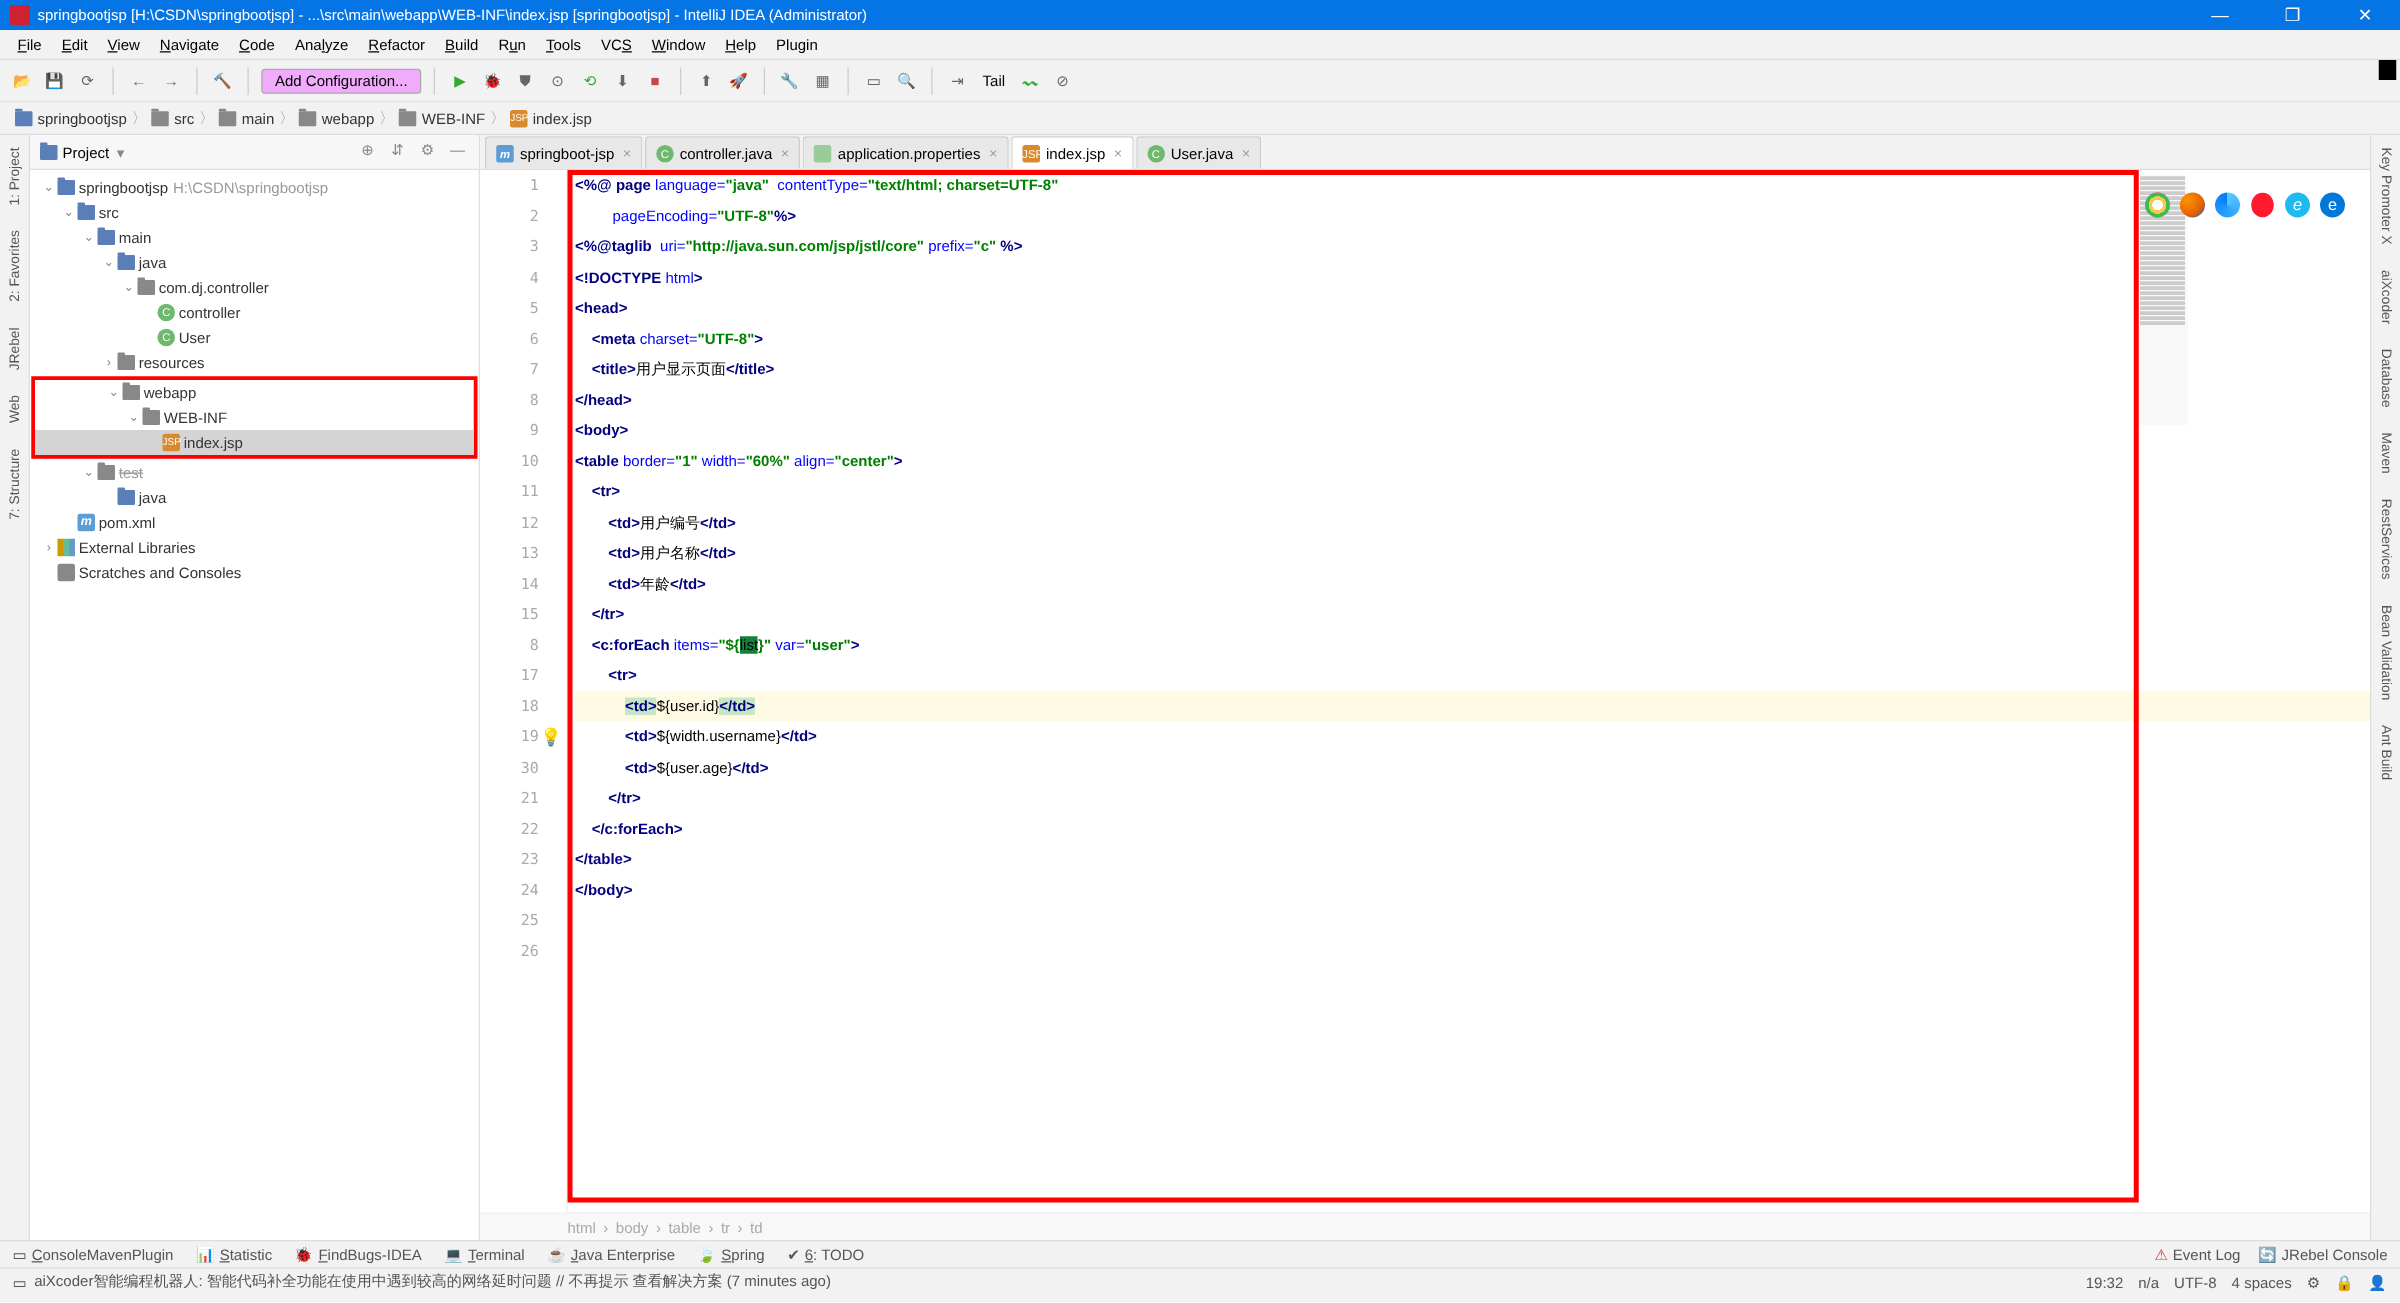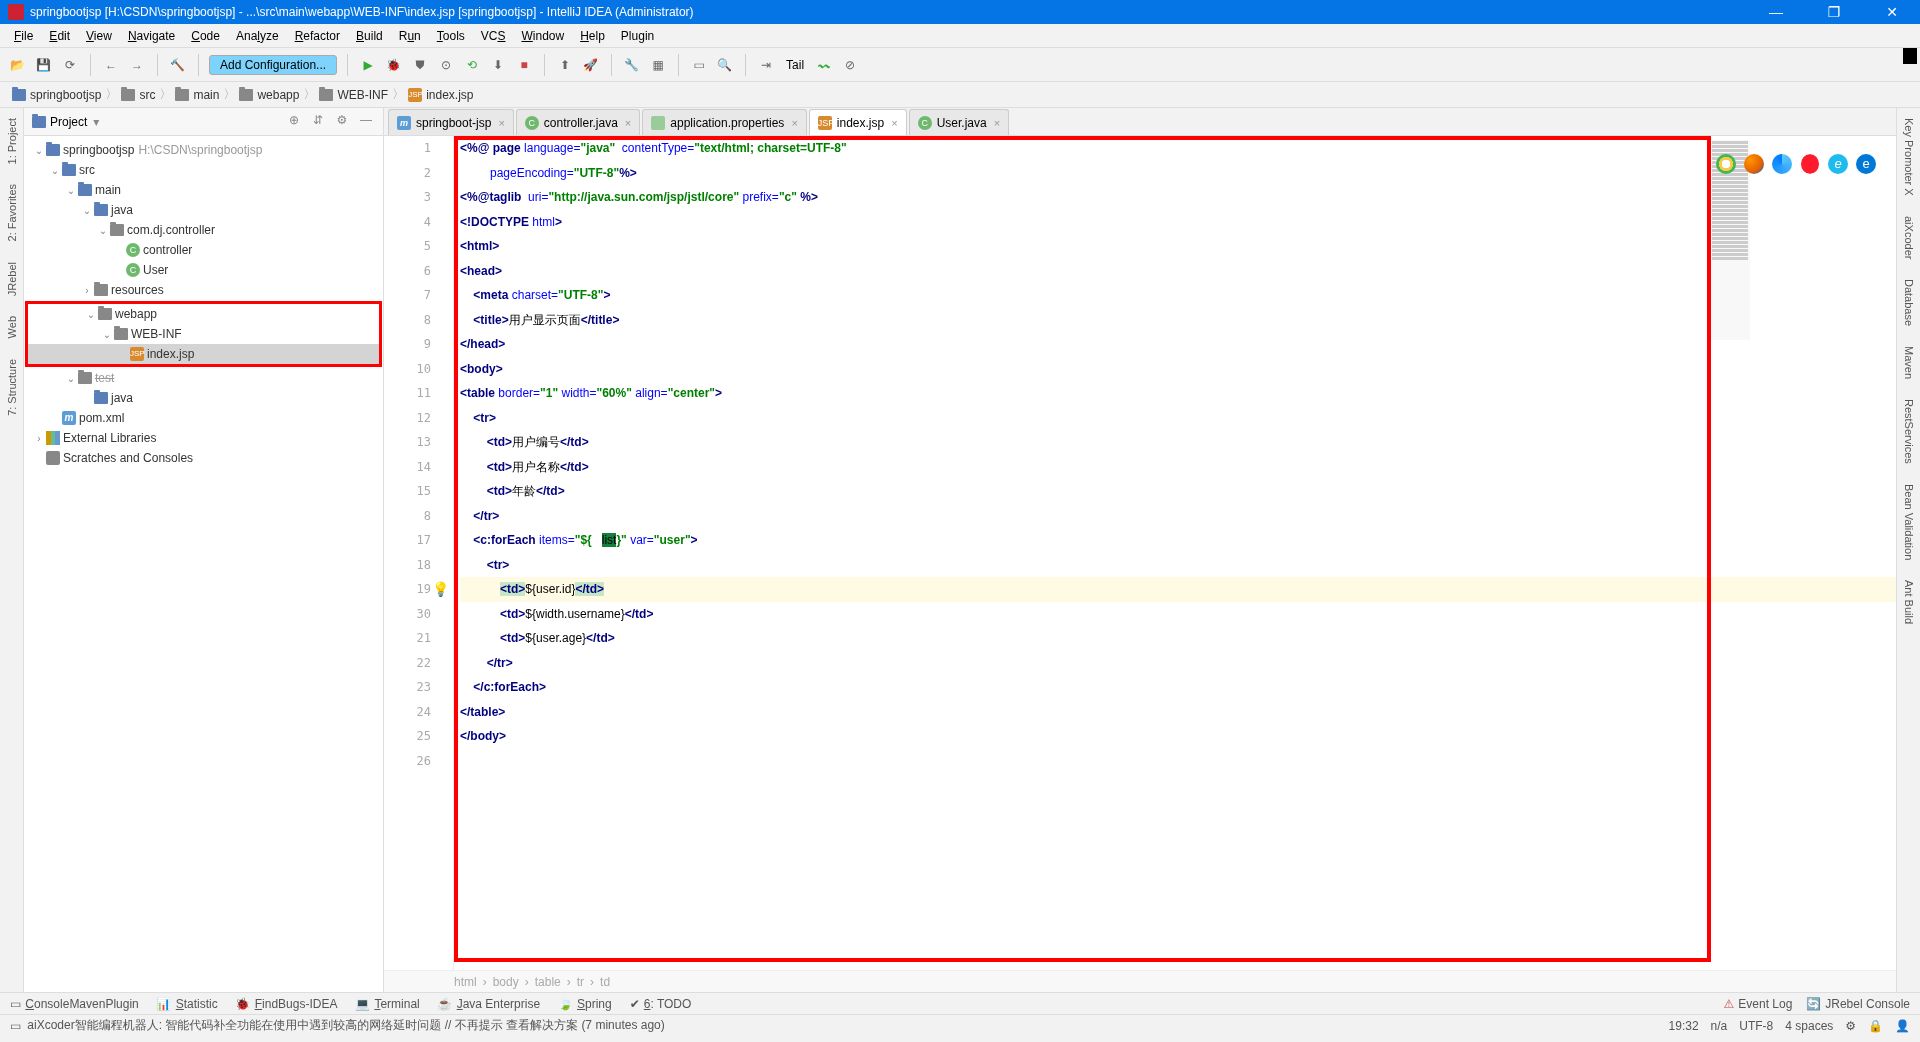--- a/index.html
+++ b/index.html
@@ -11,21 +11,21 @@
 .titlebar .tb-btns { display:flex; gap:18px; }
 .titlebar .tb-btn { width:40px; text-align:center; cursor:pointer; font-size:14px; }
 
 .menubar { background:#f2f2f2; height:24px; display:flex; align-items:center; padding:0 8px; gap:4px; border-bottom:1px solid #ddd;}
 .menubar .mi { padding:2px 6px; cursor:pointer; }
 .menubar .mi u { text-decoration:underline; }
 
 .toolbar { background:#f2f2f2; height:34px; display:flex; align-items:center; padding:0 8px; gap:6px; border-bottom:1px solid #ddd;}
 .tool-ico { width:20px; height:20px; display:flex; align-items:center; justify-content:center; color:#666; cursor:pointer; }
 .tool-sep { width:1px; height:22px; background:#ccc; margin:0 4px;}
-.config-btn { border:1px solid #aaa; background:#7dd3fc; padding:2px 10px; cursor:pointer; border-radius:3px; }
+.config-btn { border:1px solid #aaa; background:#f0abfc; padding:2px 10px; cursor:pointer; border-radius:3px; }
 .tool-ico.green { color:#3a3; }
 .tool-ico.red { color:#c44; }
 
 .navbar { background:#f2f2f2; height:26px; display:flex; align-items:center; padding:0 10px; border-bottom:1px solid #ddd;}
 .crumb { display:flex; align-items:center; gap:4px; color:#333; cursor:pointer; padding:0 2px; }
 .crumb-sep { color:#999; margin:0 2px; }
 .folder-ico { width:14px; height:12px; background:#888; display:inline-block; border-radius:1px; position:relative; }
 .folder-ico::before{content:"";position:absolute;top:-2px;left:0;width:6px;height:2px;background:#888;border-radius:1px 1px 0 0;}
 .folder-ico.blue { background:#5a7fb8; } .folder-ico.blue::before{background:#5a7fb8;}
 .jsp-ico { width:14px; height:14px; background:#d88a2e; display:inline-block; border-radius:2px; font-size:8px; color:#fff; text-align:center; line-height:14px; }
@@ -67,21 +67,21 @@
 .gutter-col { position:absolute; left:0; top:0; bottom:0; width:70px; background:#fff; border-right:1px solid #eee; }
 .gutter-col .ln { height:24.5px; text-align:right; padding-right:22px; color:#aaa; font-size:12px; font-family:Consolas,monospace; line-height:24.5px;}
 .code-lines { position:absolute; left:76px; top:0; right:0; bottom:0; font-family:Consolas,"Courier New",monospace; font-size:14px; }
 .code-line { height:24.5px; line-height:24.5px; white-space:pre; }
 .code-line.hl { background:#fffae3; }
 .kw { color:#000080; font-weight:bold; }
 .tag { color:#000080; font-weight:bold; }
 .attr { color:#0000ff; }
 .str { color:#008000; font-weight:bold; }
 .txt { color:#000; }
-.yel { background:#15803d;margin-left:10px; }
+.yel { background:#15803d; }
 .grn-bg { background:#c6e6c6; }
 .bulb { position:absolute; left:48px; width:16px; height:16px; color:#e8a33d; font-size:14px; }
 
 .minimap { position:absolute; right:146px; top:4px; width:40px; height:200px; background:#f8f8f8; }
 .minimap div{height:3px;background:#ccc;margin:1px 2px;}
 .browsers { position:absolute; right:20px; top:18px; display:flex; gap:8px; z-index:6;}
 .br { width:20px; height:20px; border-radius:50%; }
 
 .crumb-bar { height:22px; background:#f8f8f8; border-top:1px solid #eee; display:flex; align-items:center; padding:0 70px; color:#aaa; gap:6px; font-size:11px;}
 
@@ -358,21 +358,20 @@
           <div class="ln">23</div>
           <div class="ln">24</div>
           <div class="ln">25</div>
           <div class="ln">26</div>
         </div>
       <div class="code-lines" id="code">
           <div class="code-line"><span class="tag">&lt;%@ </span><span class="kw">page </span><span class="attr">language=</span><span class="str">"java"</span><span class="txt">  </span><span class="attr">contentType=</span><span class="str">"text/html; charset=UTF-8"</span></div>
           <div class="code-line"><span class="txt">         </span><span class="attr">pageEncoding=</span><span class="str">"UTF-8"</span><span class="tag">%&gt;</span></div>
           <div class="code-line"><span class="tag">&lt;%@</span><span class="kw">taglib  </span><span class="attr">uri=</span><span class="str">"http://java.sun.com/jsp/jstl/core"</span><span class="txt"> </span><span class="attr">prefix=</span><span class="str">"c"</span><span class="tag"> %&gt;</span></div>
           <div class="code-line"><span class="tag">&lt;!DOCTYPE </span><span class="attr">html</span><span class="tag">&gt;</span></div>
-          <div class="code-line"><span class="tag">&lt;html&gt;</span></div>
           <div class="code-line"><span class="tag">&lt;head&gt;</span></div>
           <div class="code-line"><span class="txt">    </span><span class="tag">&lt;meta </span><span class="attr">charset=</span><span class="str">"UTF-8"</span><span class="tag">&gt;</span></div>
           <div class="code-line"><span class="txt">    </span><span class="tag">&lt;title&gt;</span><span class="txt">用户显示页面</span><span class="tag">&lt;/title&gt;</span></div>
           <div class="code-line"><span class="tag">&lt;/head&gt;</span></div>
           <div class="code-line"><span class="tag">&lt;body&gt;</span></div>
           <div class="code-line"><span class="tag">&lt;table </span><span class="attr">border=</span><span class="str">"1"</span><span class="txt"> </span><span class="attr">width=</span><span class="str">"60%"</span><span class="txt"> </span><span class="attr">align=</span><span class="str">"center"</span><span class="tag">&gt;</span></div>
           <div class="code-line"><span class="txt">    </span><span class="tag">&lt;tr&gt;</span></div>
           <div class="code-line"><span class="txt">        </span><span class="tag">&lt;td&gt;</span><span class="txt">用户编号</span><span class="tag">&lt;/td&gt;</span></div>
           <div class="code-line"><span class="txt">        </span><span class="tag">&lt;td&gt;</span><span class="txt">用户名称</span><span class="tag">&lt;/td&gt;</span></div>
           <div class="code-line"><span class="txt">        </span><span class="tag">&lt;td&gt;</span><span class="txt">年龄</span><span class="tag">&lt;/td&gt;</span></div>

